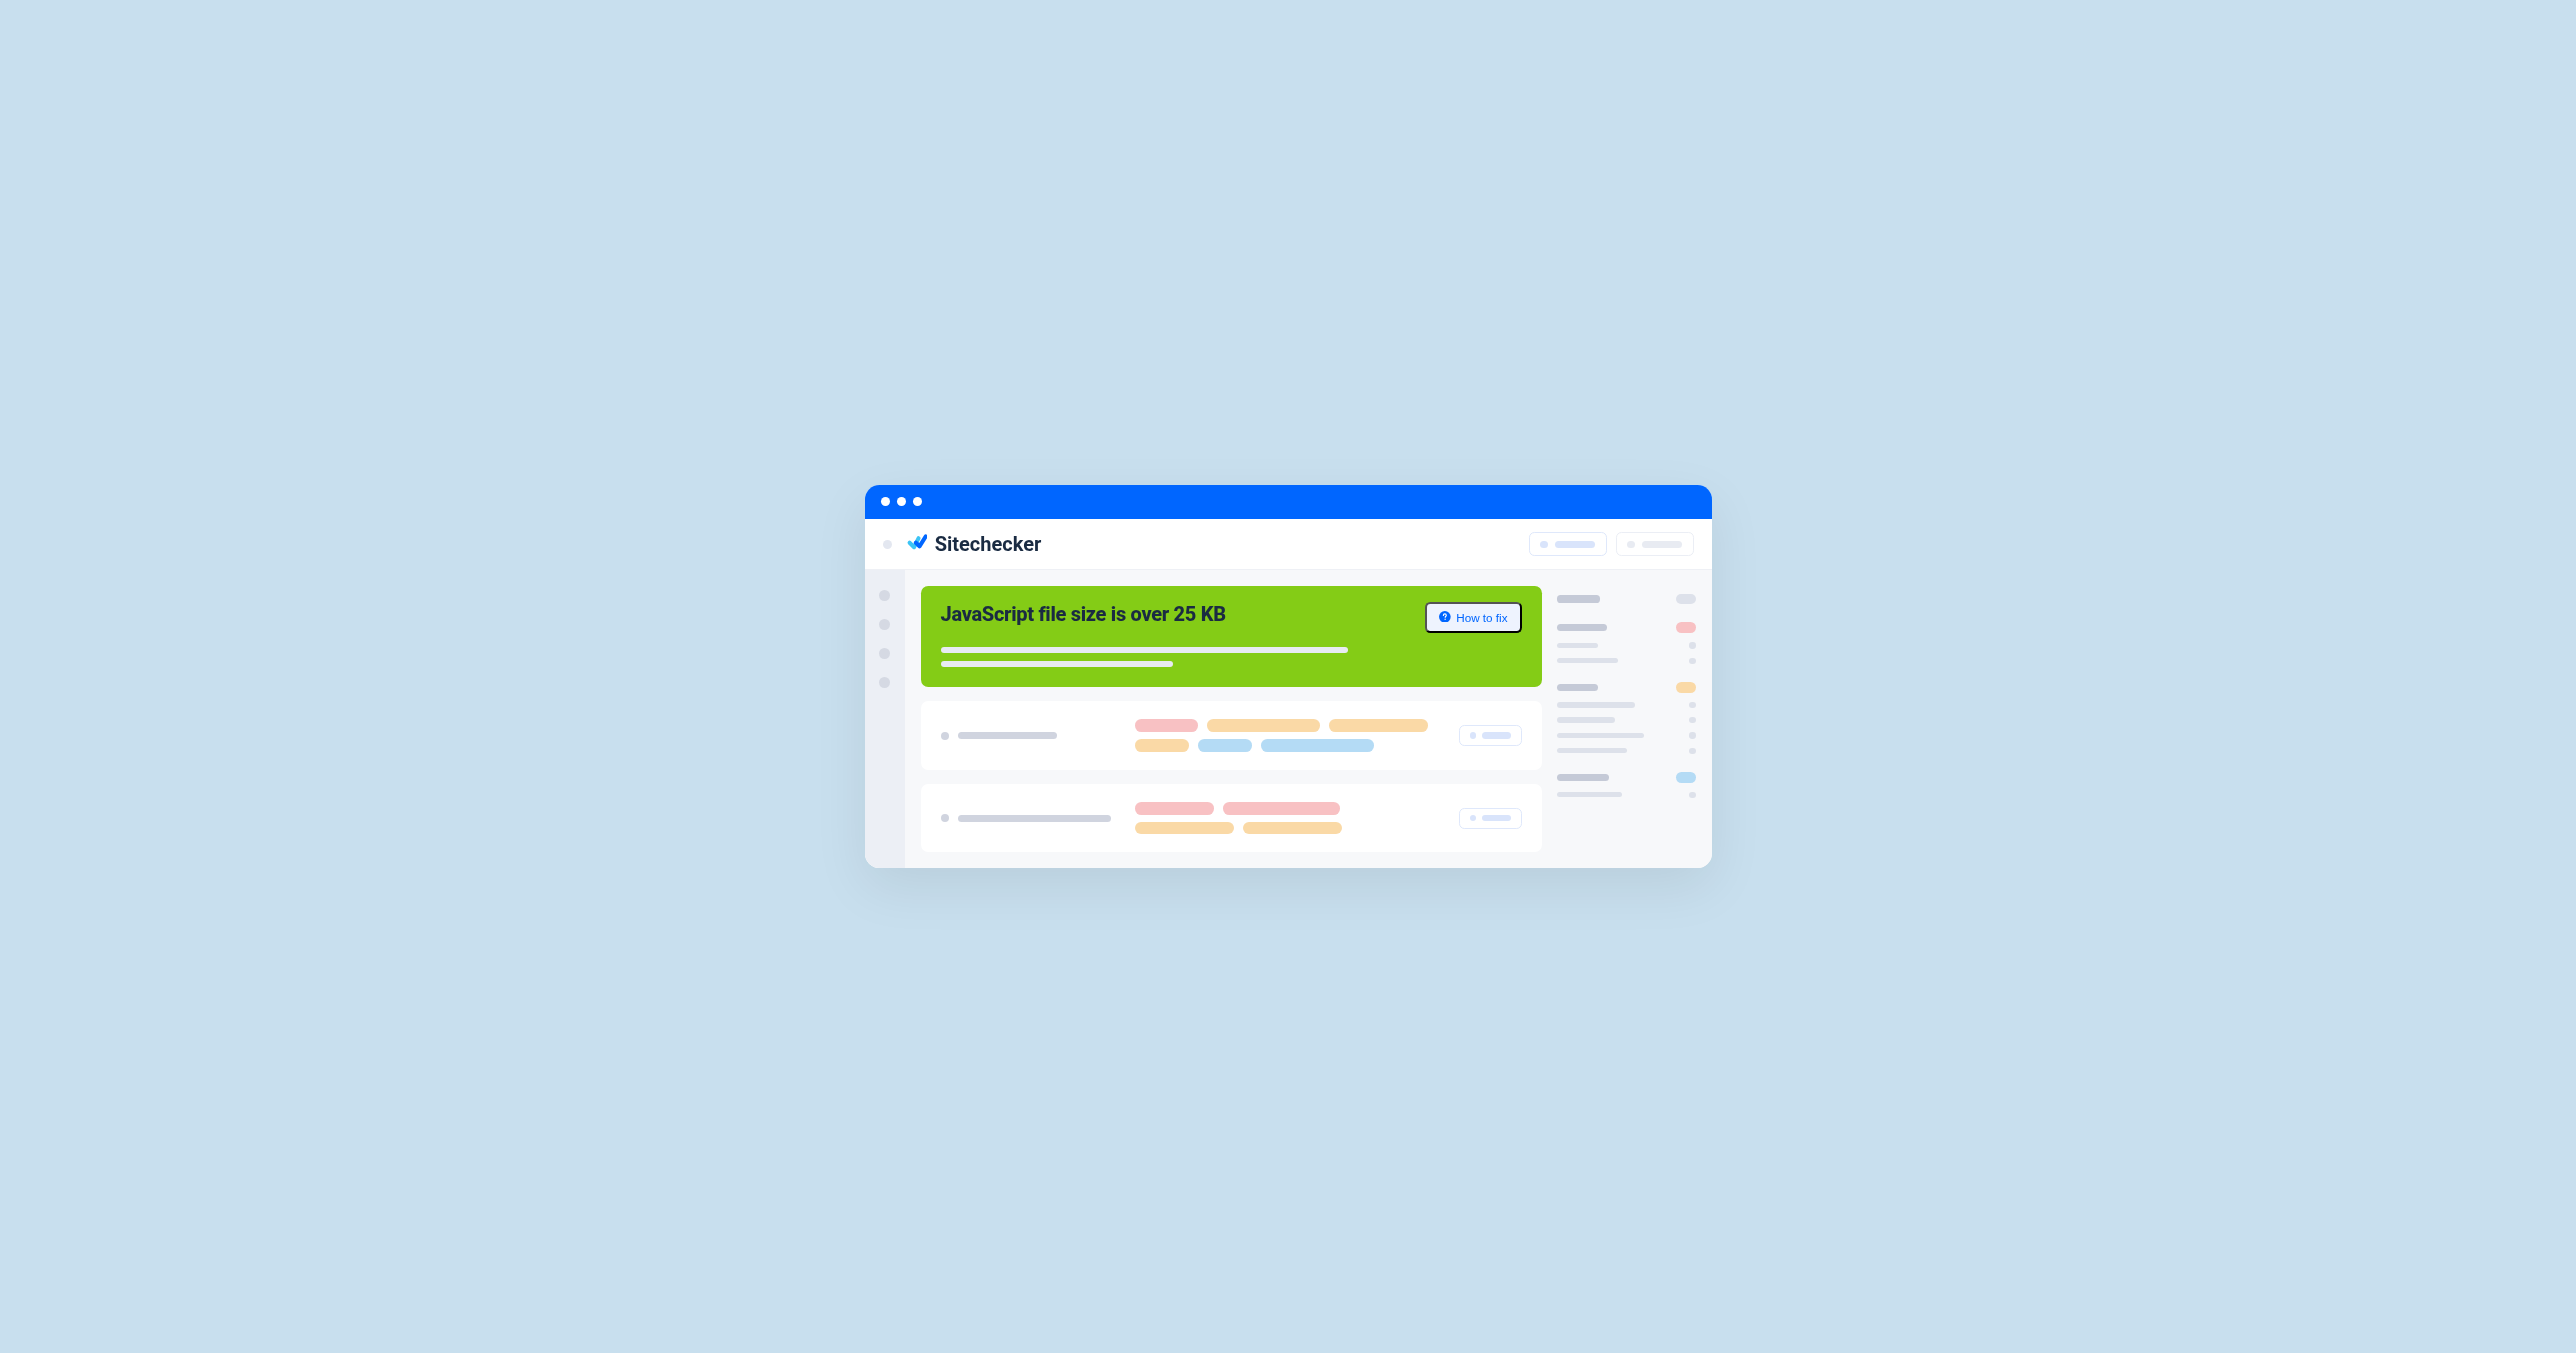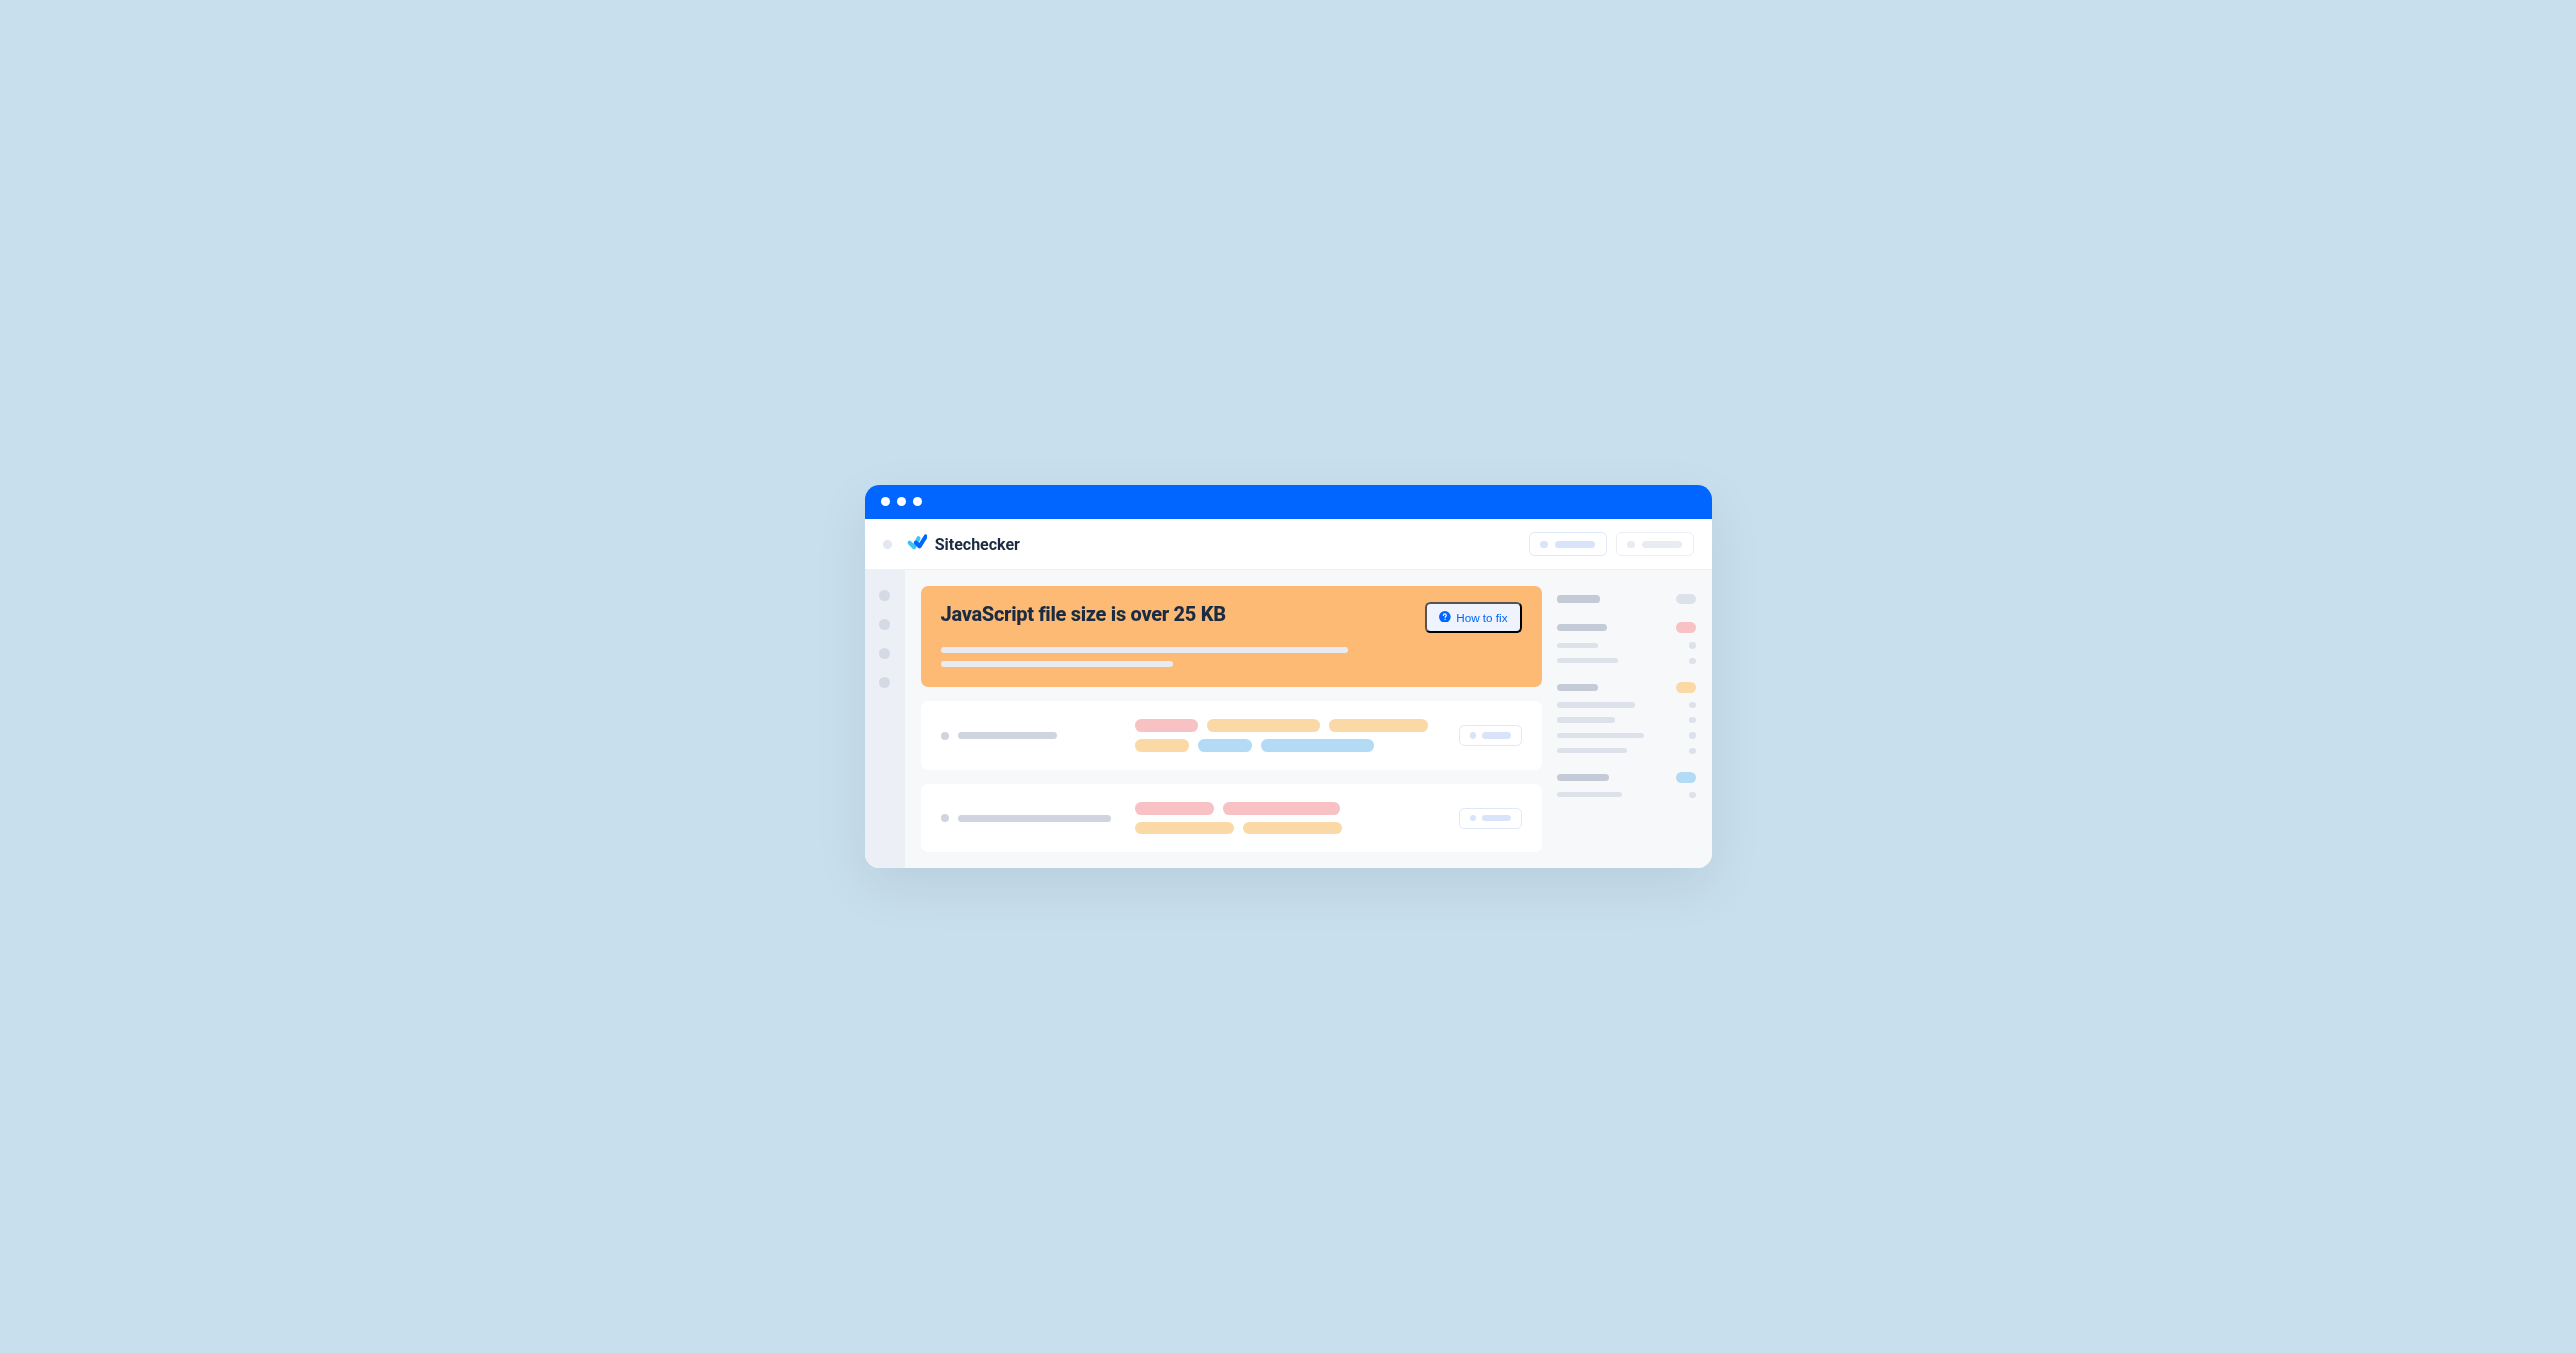--- a/index.html
+++ b/index.html
@@ -57,21 +57,21 @@
       margin-right: 14.4px;
     }
 
     .logo-group {
       display: flex;
       align-items: center;
       gap: 7.2px;
     }
 
     .logo-name {
-      font-size: 16px;
+      font-size: 20px;
       font-weight: 700;
       color: #1a2b42;
     }
 
     .header-actions {
       margin-left: auto;
       display: flex;
       gap: 9px;
     }
 
@@ -137,21 +137,21 @@
     }
 
     .left-panel {
       flex: 1;
       display: flex;
       flex-direction: column;
       gap: 14.4px;
     }
 
     .issue-card {
-      background: #fdba74;
+      background: #84cc16;
       border-radius: 7.2px;
       padding: 16px 20px 20px;
     }
 
     .issue-card-header {
       display: flex;
       align-items: flex-start;
       justify-content: space-between;
       gap: 14.4px;
     }

